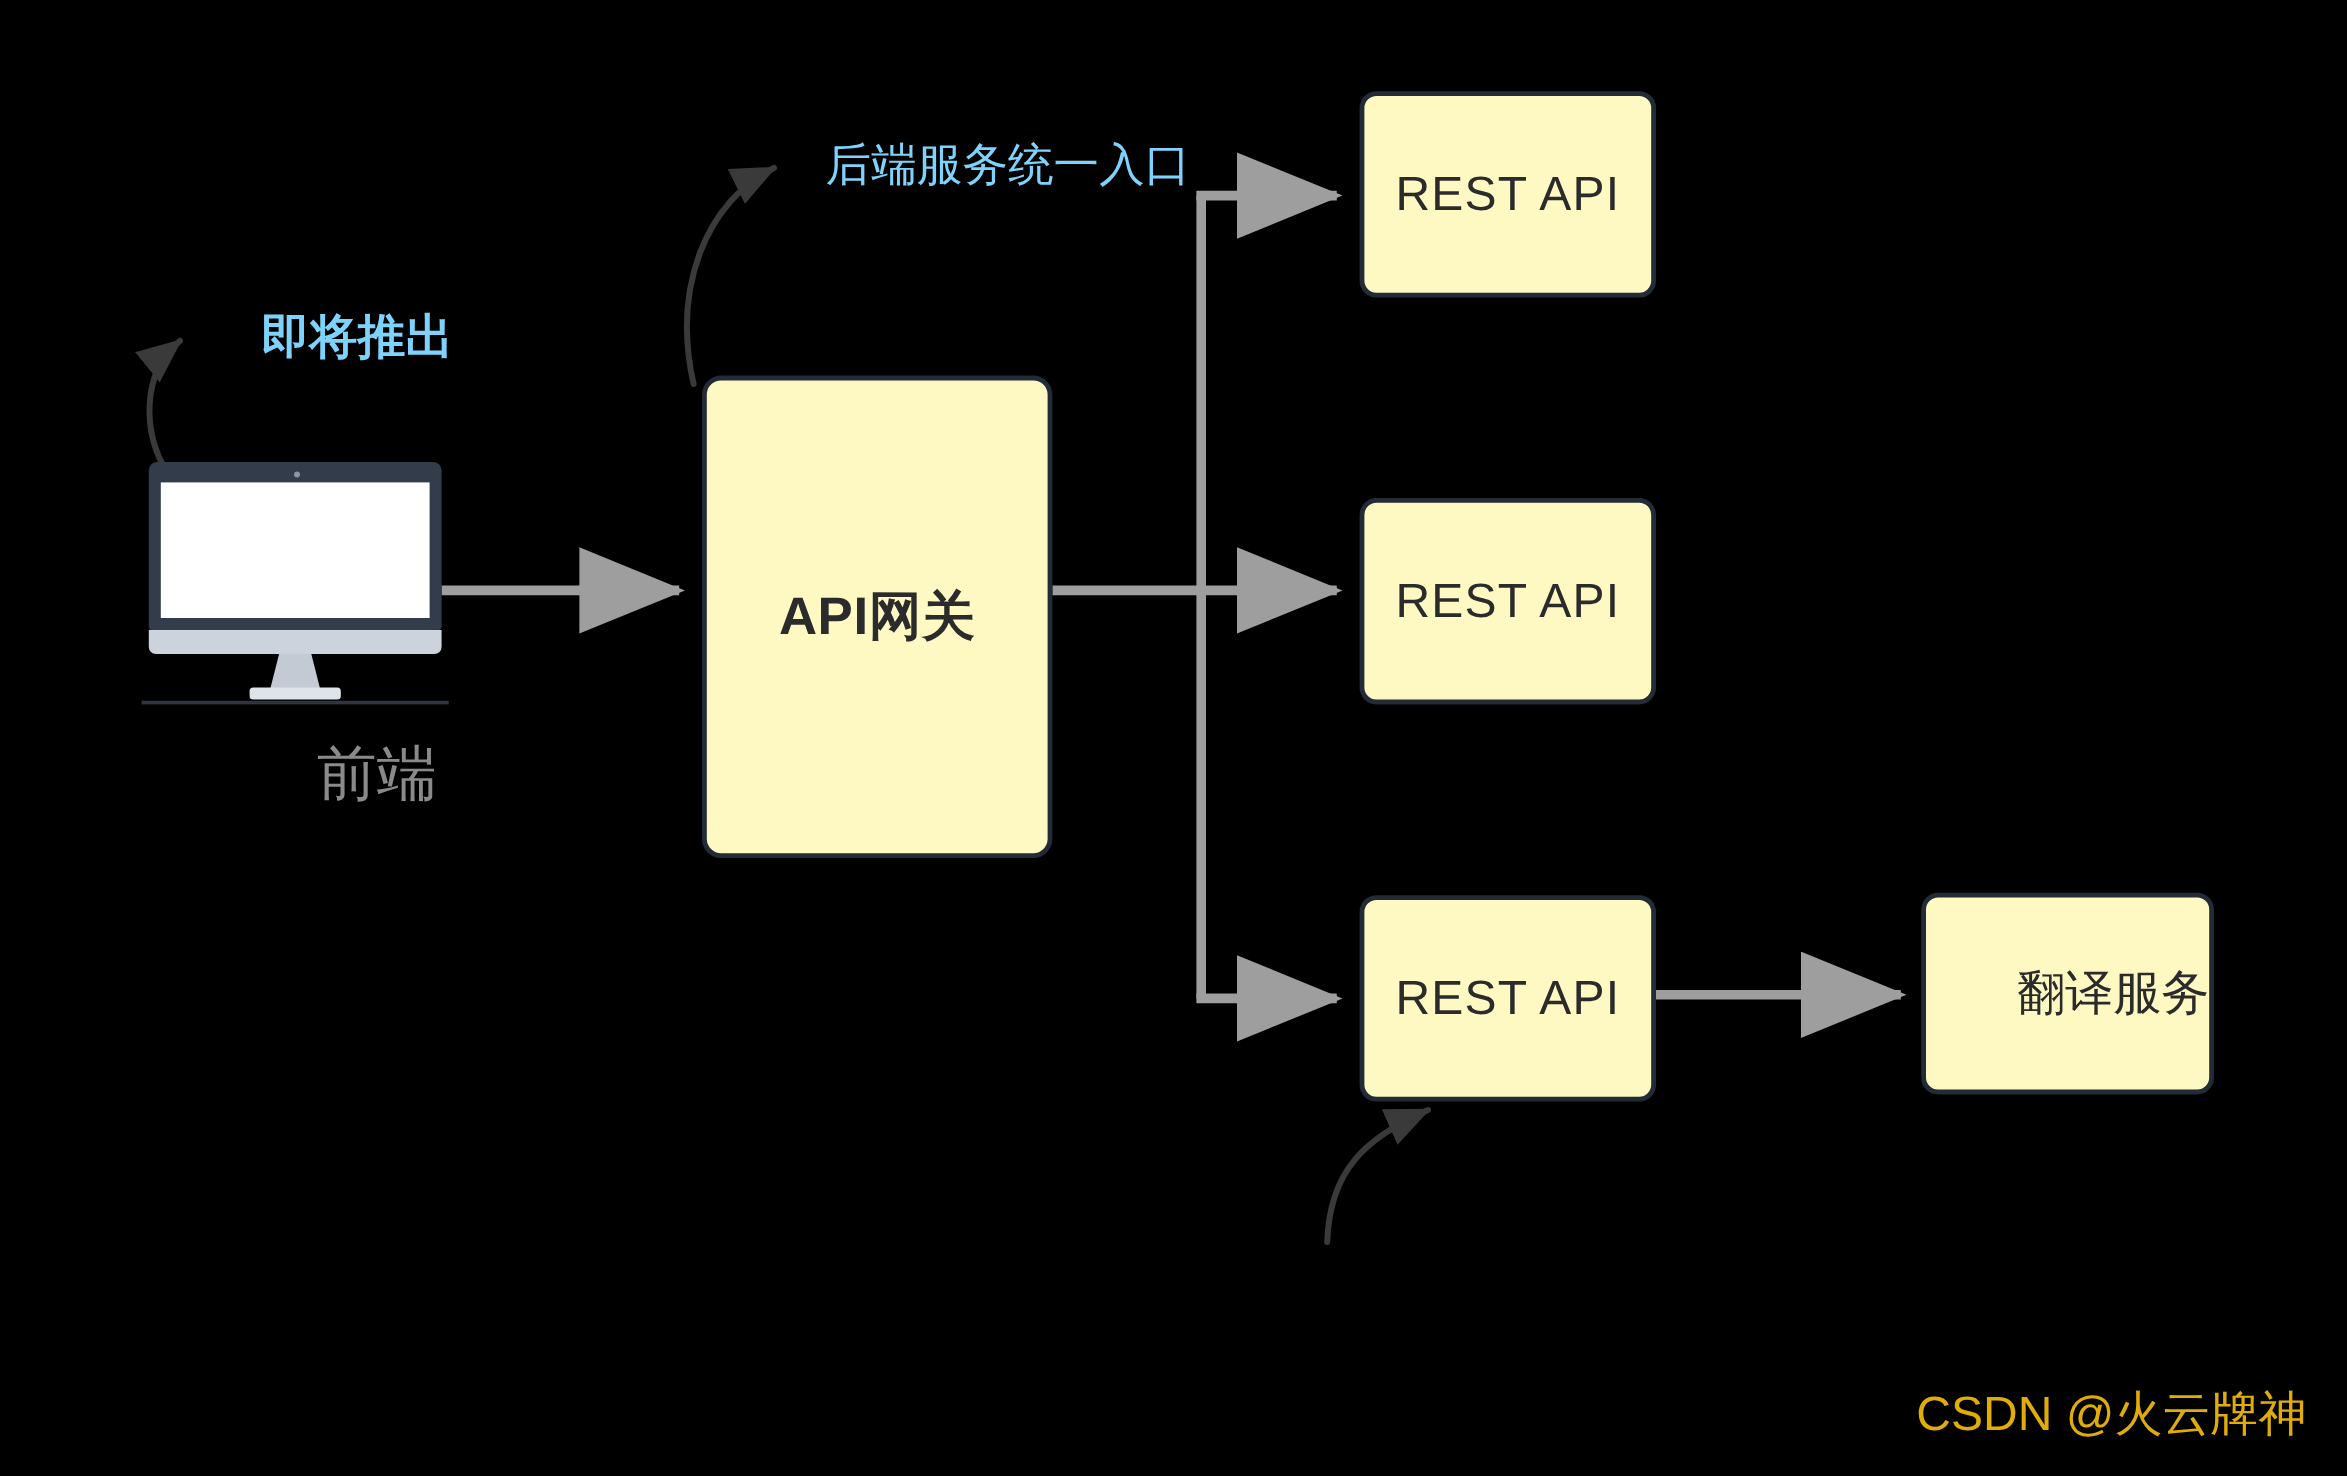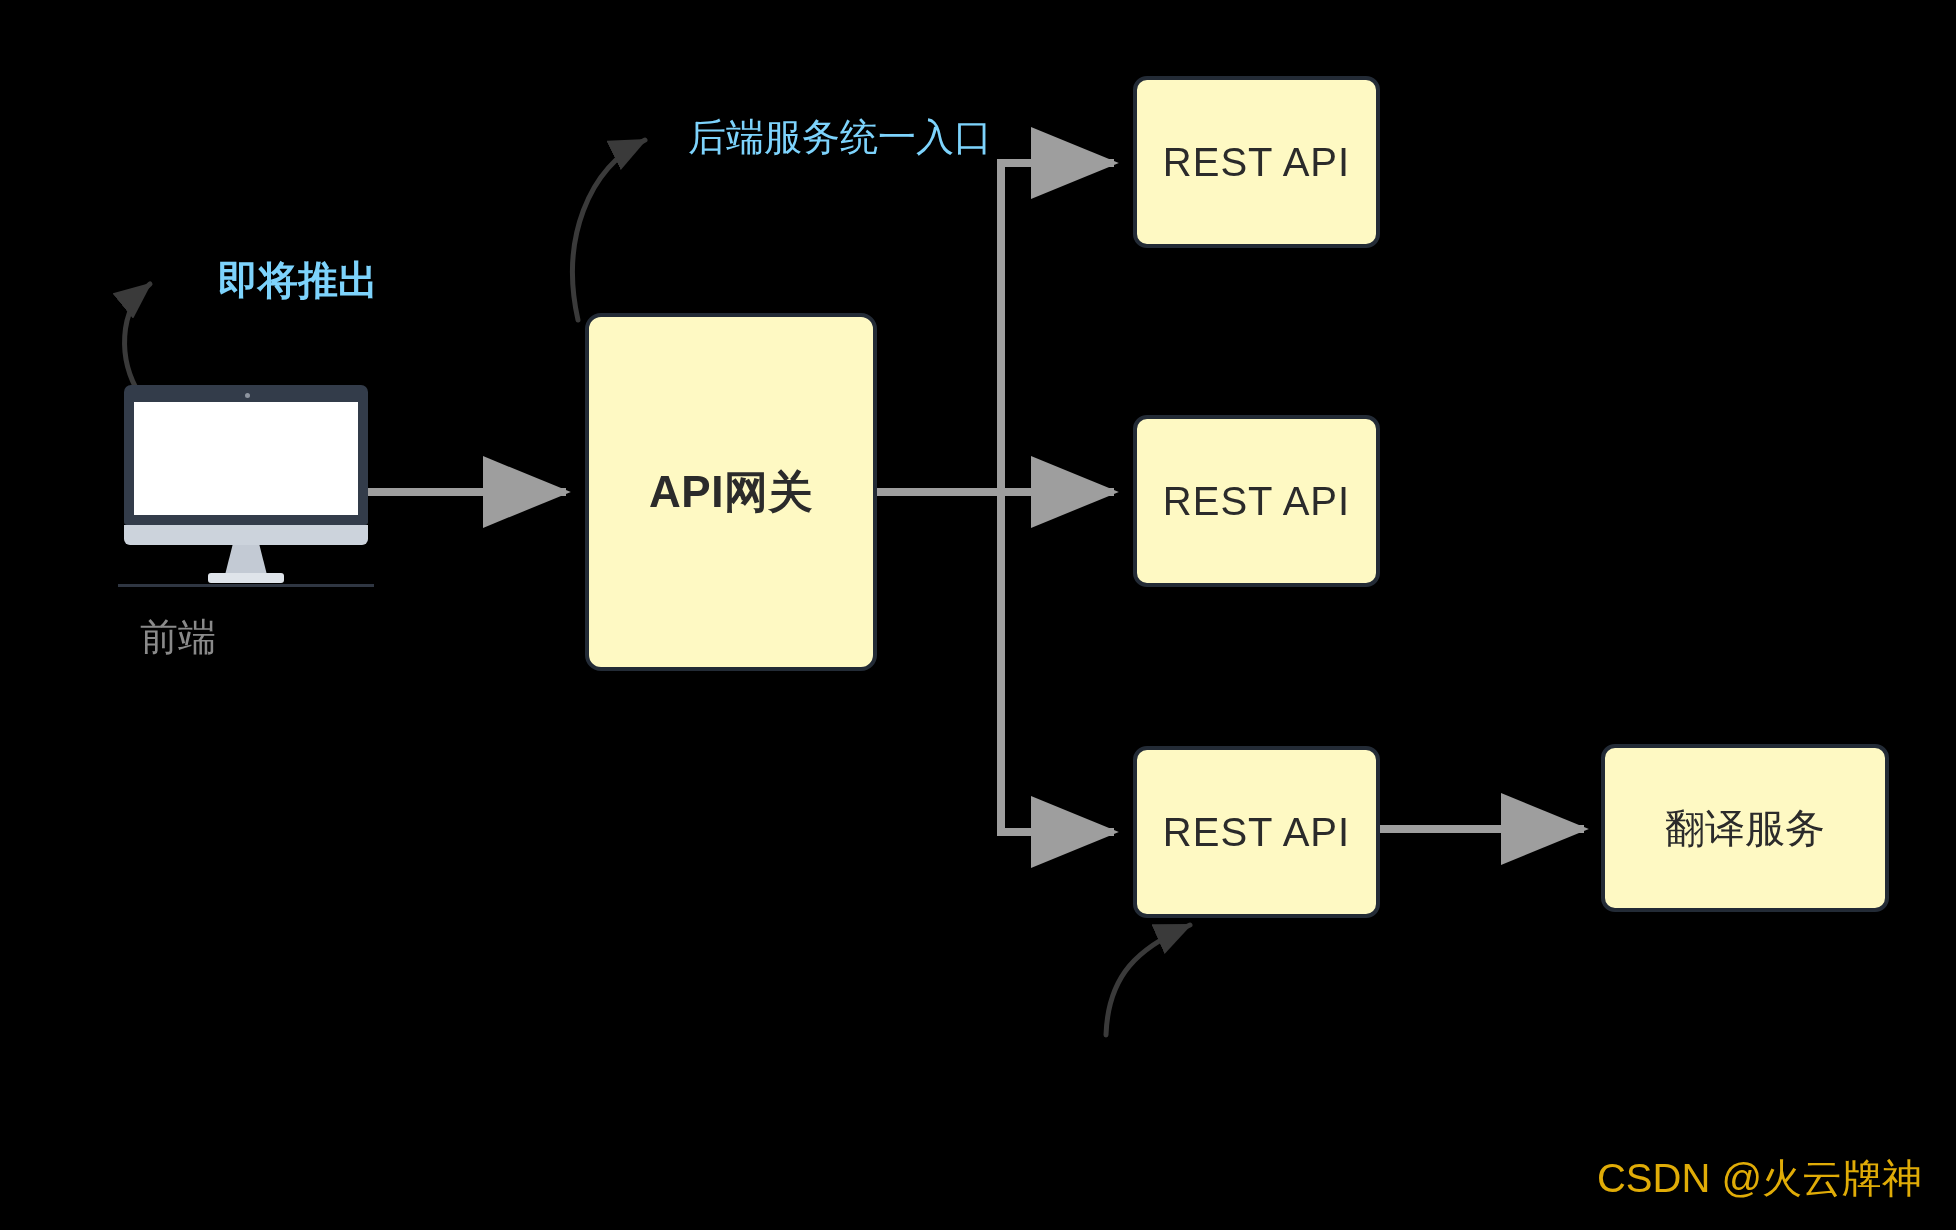--- a/index.html
+++ b/index.html
@@ -11,30 +11,30 @@
   svg.layer{position:absolute;left:0;top:0;width:1956px;height:1230px;pointer-events:none;}
 
   .node{
     position:absolute;box-sizing:border-box;
     background:#fef9c3;border:4px solid #232b36;border-radius:14px;
     display:flex;align-items:center;justify-content:center;
     color:#2b2b2b;
   }
   .node .node-label{display:block;text-align:center;line-height:1;}
 
-  #gateway{left:585px;top:313px;width:292px;height:358px;border-radius:16px;}
+  #gateway{left:585px;top:313px;width:292px;height:402px;border-radius:16px;}
   #gateway .node-label{font-size:44px;font-weight:700;letter-spacing:.5px;}
 
   .rest-node{width:247px;height:172px;}
   .rest-node .node-label{font-size:40px;font-weight:300;letter-spacing:1px;}
   #rest-1{left:1133px;top:76px;}
   #rest-2{left:1133px;top:415px;}
   #rest-3{left:1133px;top:746px;}
 
-  #translate{left:1601px;top:744px;width:288px;height:168px;}
+  #translate{left:1601px;top:744px;width:244px;height:168px;justify-content:flex-end;}
   #translate .node-label{font-size:40px;font-weight:400;}
 
   
   #monitor{position:absolute;left:124px;top:385px;width:244px;height:155px;}
   .mon-bezel{
     position:absolute;left:0;top:0;width:244px;height:140px;
     background:#333c4a;border-radius:7px 7px 3px 3px;box-sizing:border-box;
   }
   .mon-screen{
     position:absolute;left:10px;top:17px;width:224px;height:113px;background:#ffffff;
@@ -52,22 +52,22 @@
     clip-path:polygon(18% 0,82% 0,100% 100%,0 100%);
   }
   .mon-foot{
     position:absolute;left:84px;top:188px;width:76px;height:10px;
     background:#dfe4ea;border-radius:3px;
   }
   .mon-desk{
     position:absolute;left:-6px;top:199px;width:256px;height:3px;background:#2f3642;
   }
   #frontend-caption{
-    position:absolute;left:140px;top:612px;width:244px;text-align:left;
-    font-size:38px;color:#8a8a8a;
+    position:absolute;left:120px;top:612px;width:244px;text-align:right;
+    font-size:50px;color:#8a8a8a;
   }
 
   .annotation{position:absolute;color:#7dd3fc;white-space:nowrap;text-align:right;}
   #ann-coming-soon{left:218px;top:253px;font-size:40px;font-weight:bold;}
   #ann-gateway-entry{left:688px;top:112px;font-size:38px;}
   #ann-modify-anytime{left:1083px;top:1072px;font-size:38px;}
 
   #watermark{
     position:absolute;right:34px;bottom:24px;
     font-size:40px;color:#eab308;opacity:.96;white-space:nowrap;

